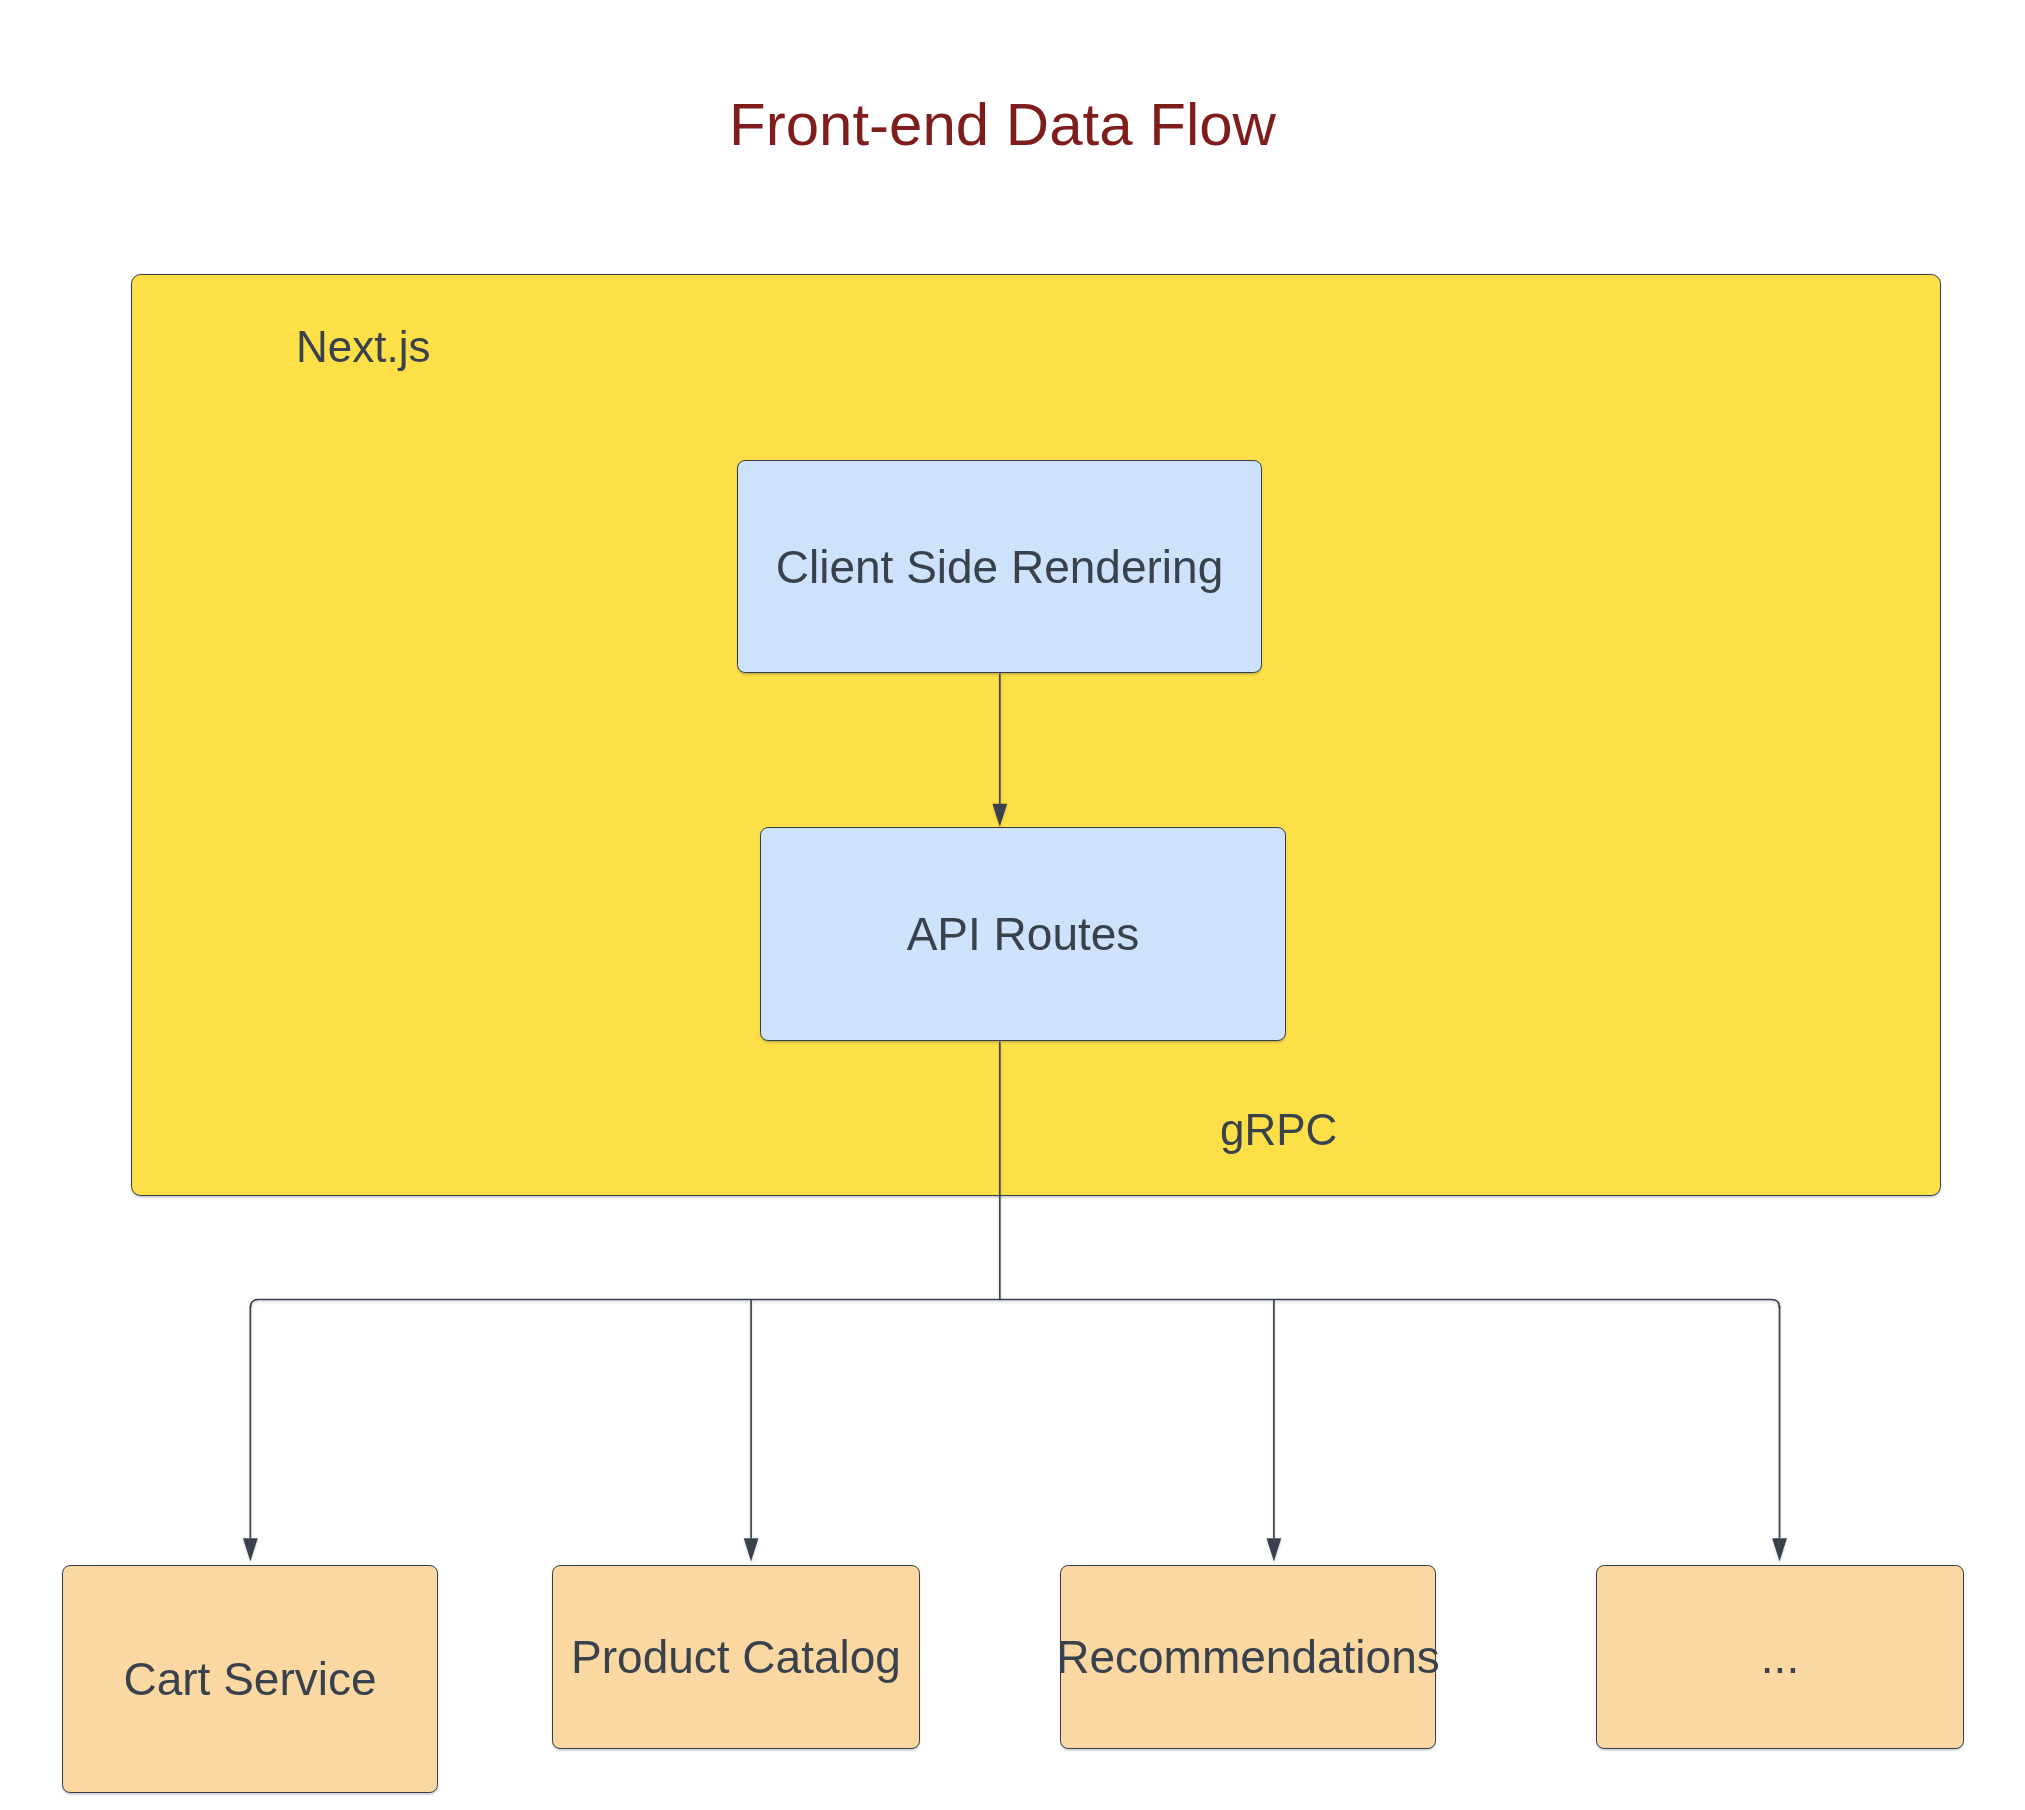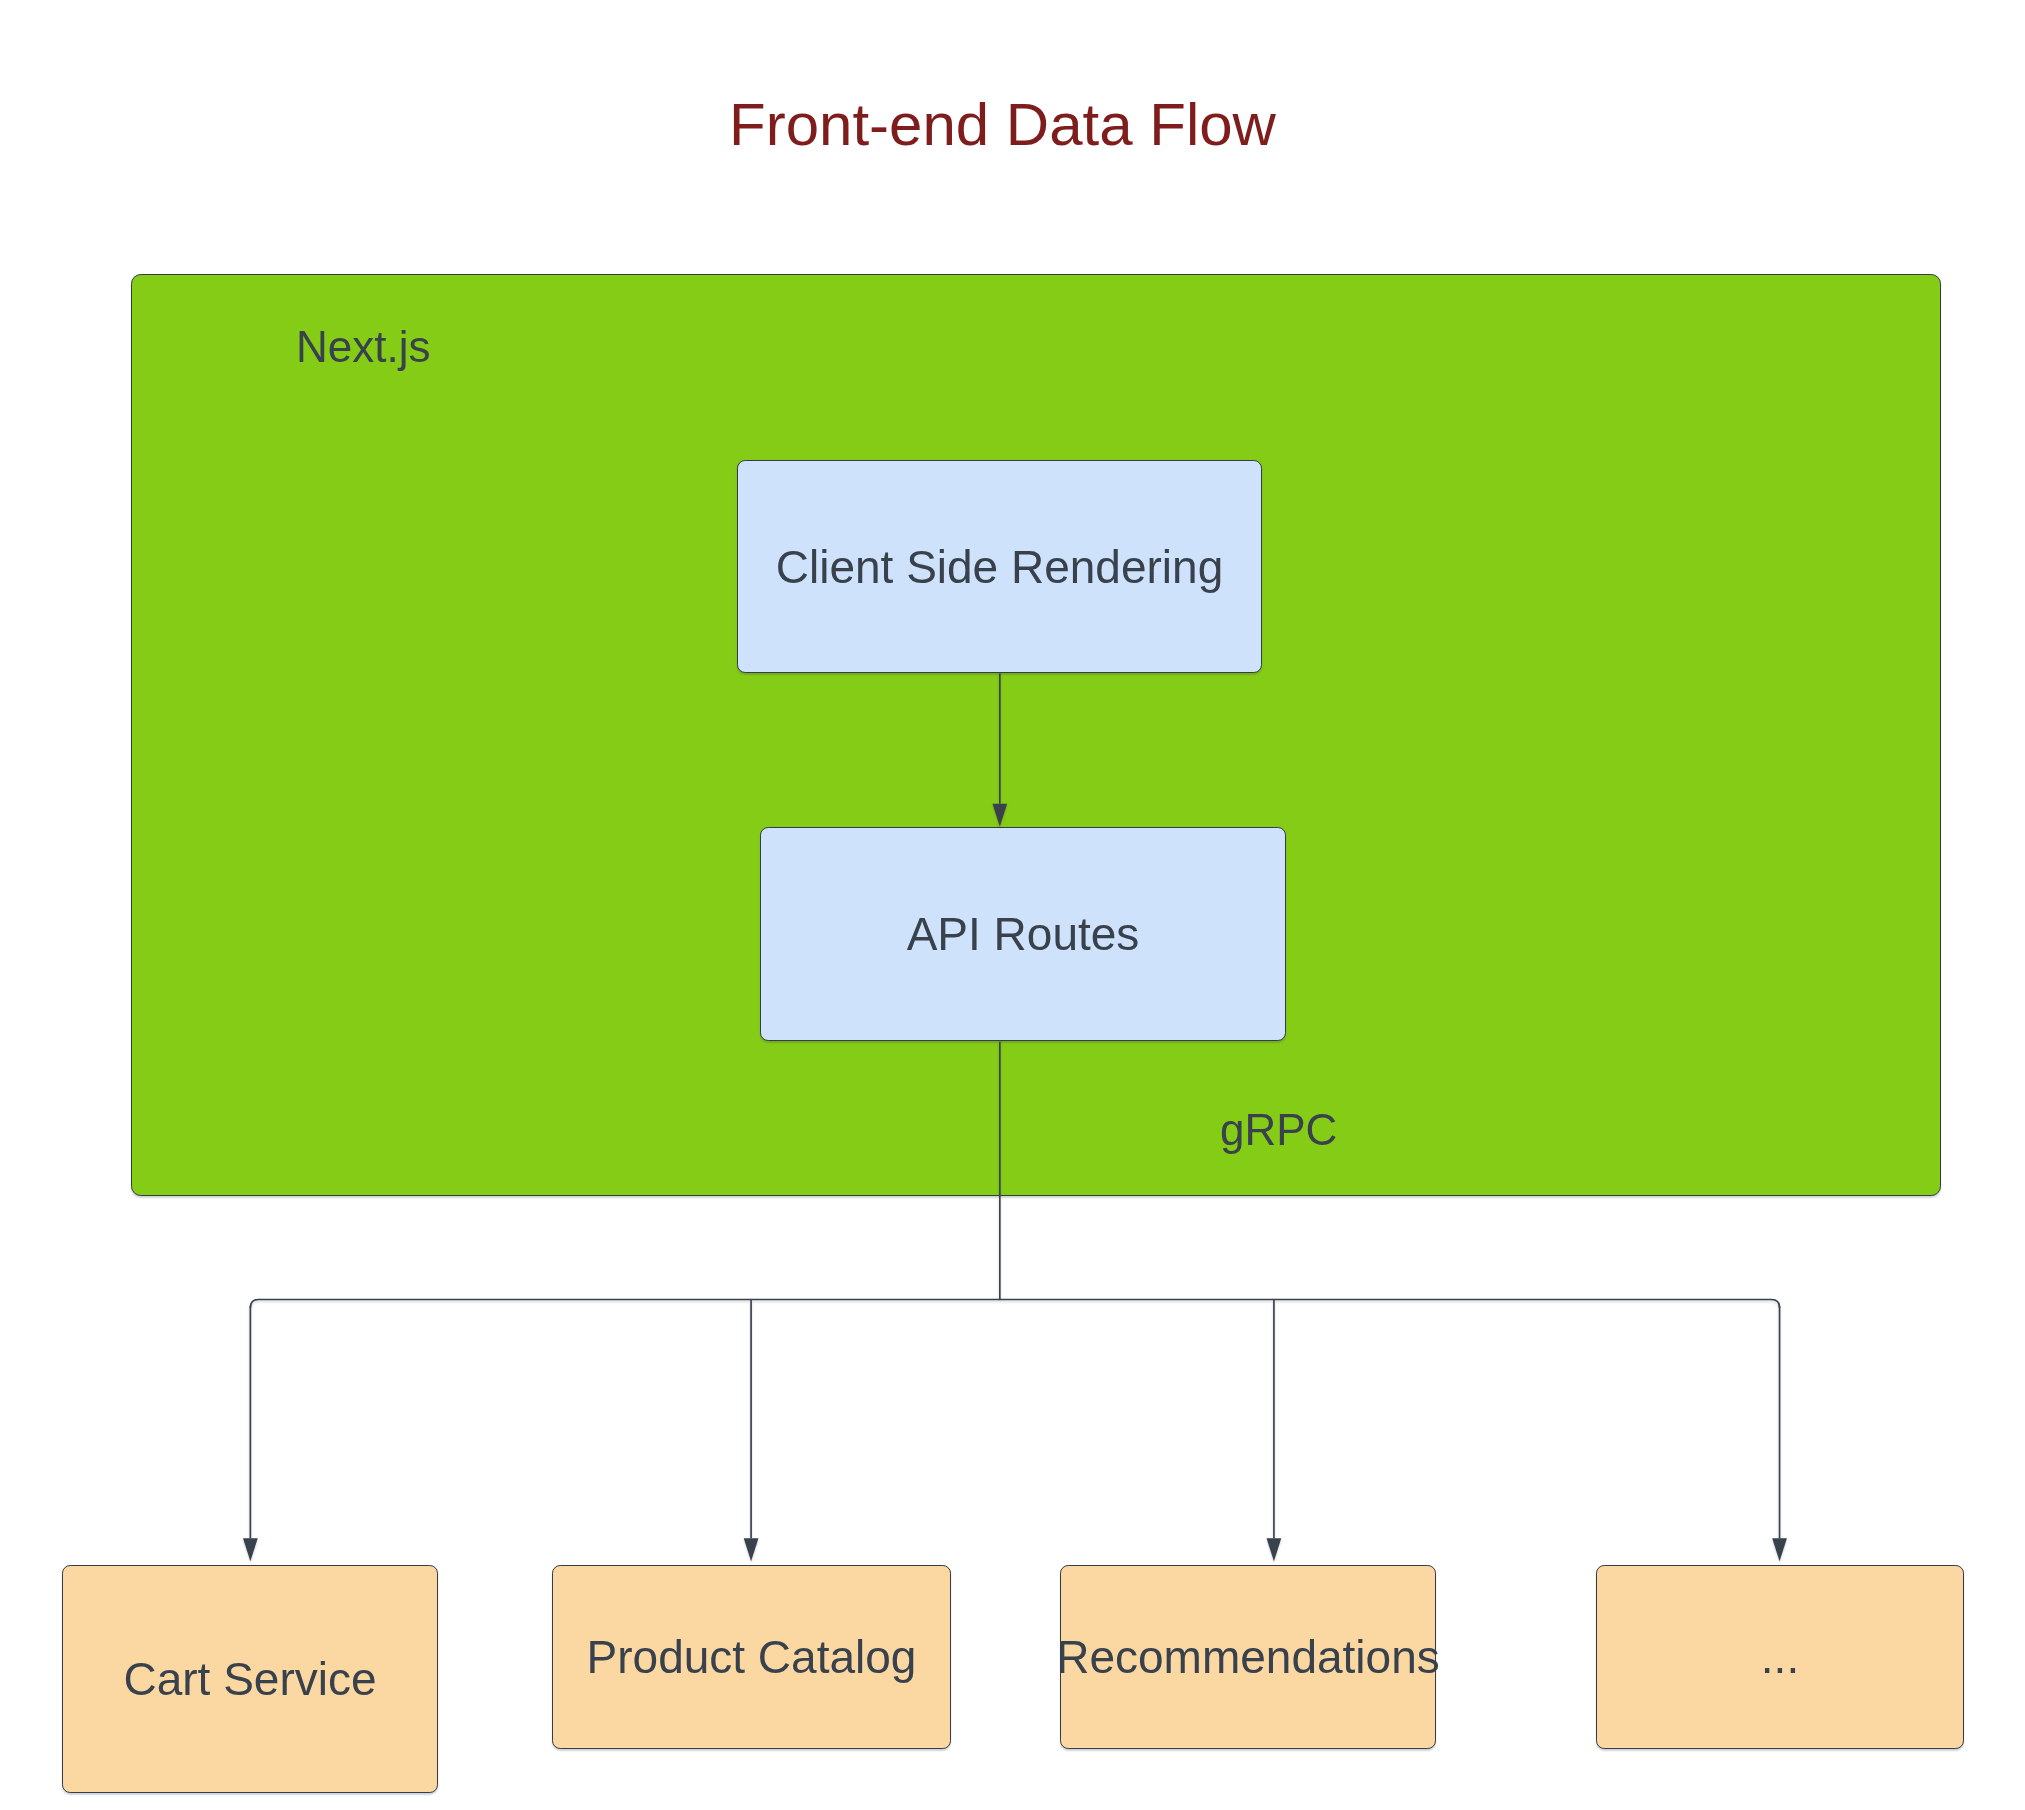--- a/index.html
+++ b/index.html
@@ -24,21 +24,21 @@
     text-align: center;
     font-size: 60px;
     color: #7f1d1d;
   }
   .group-container {
     position: absolute;
     left: 131px;
     top: 274px;
     width: 1810px;
     height: 922px;
-    background: #84cc16;
+    background: #fde047;
     border: 1.6px solid #333c48;
     border-radius: 9.8px;
     box-sizing: border-box;
     box-shadow: 0 1.6px 1.6px rgba(51,60,72,0.22);
   }
   .group-label {
     position: absolute;
     left: 164px;
     top: 47px;
     font-size: 44px;
@@ -67,21 +67,21 @@
   .edge-label {
     position: absolute;
     font-size: 44px;
     color: #39414d;
     white-space: nowrap;
   }
   .label-rest { left: 922px; top: 442px; }
   .label-grpc { left: 1088px; top: 830px; }
 
   .node-service-1 { left: 62px;   top: 1565px; width: 376px; height: 228px; }
-  .node-service-2 { left: 552px;  top: 1565px; width: 399px; height: 184px; }
+  .node-service-2 { left: 552px;  top: 1565px; width: 368px; height: 184px; }
   .node-service-3 { left: 1060px; top: 1565px; width: 376px; height: 184px; }
   .node-service-4 { left: 1596px; top: 1565px; width: 368px; height: 184px; }
 
   .connector-layer {
     position: absolute;
     left: 0;
     top: 0;
     width: 2025px;
     height: 1811px;
     z-index: 5;

